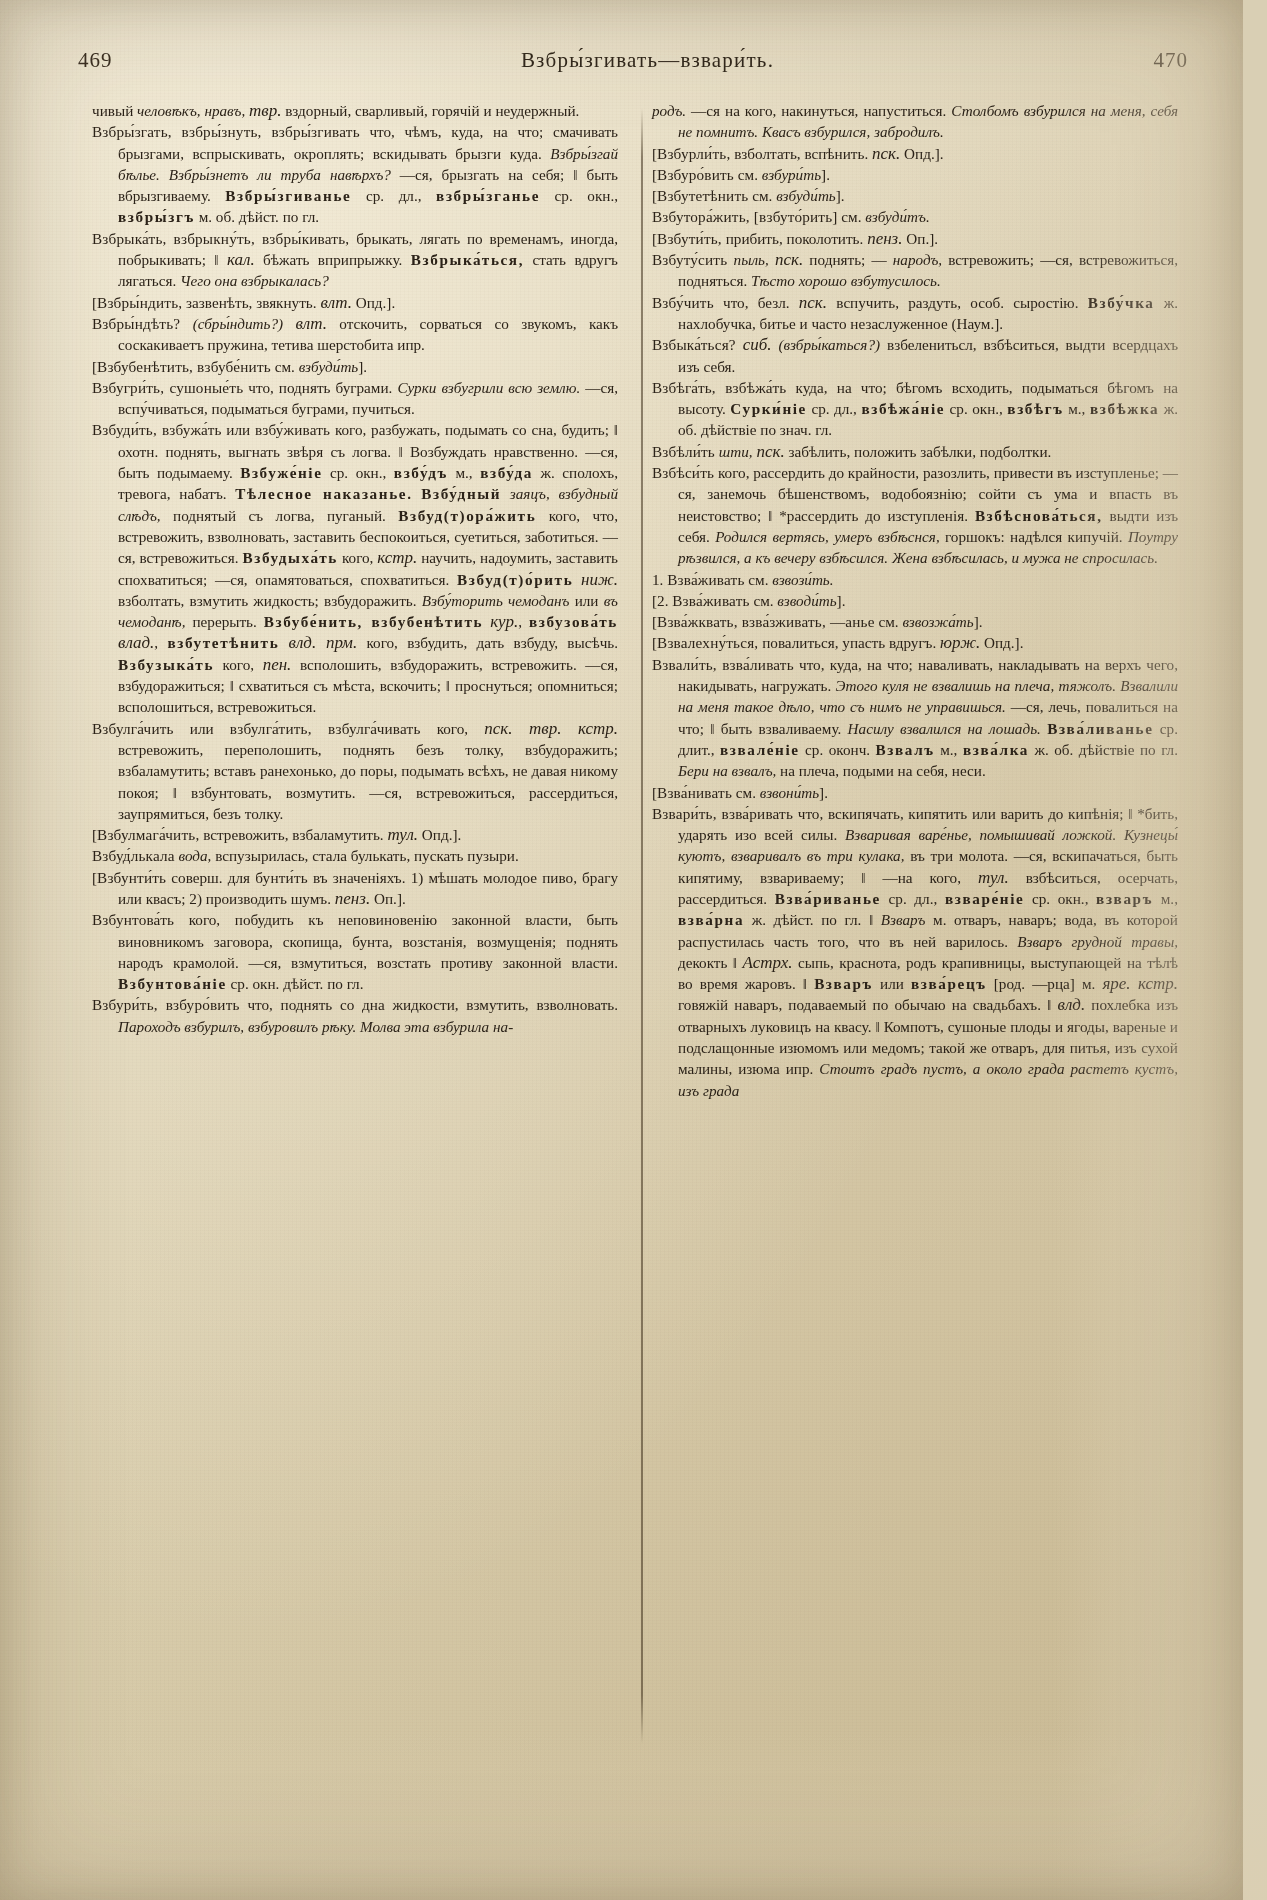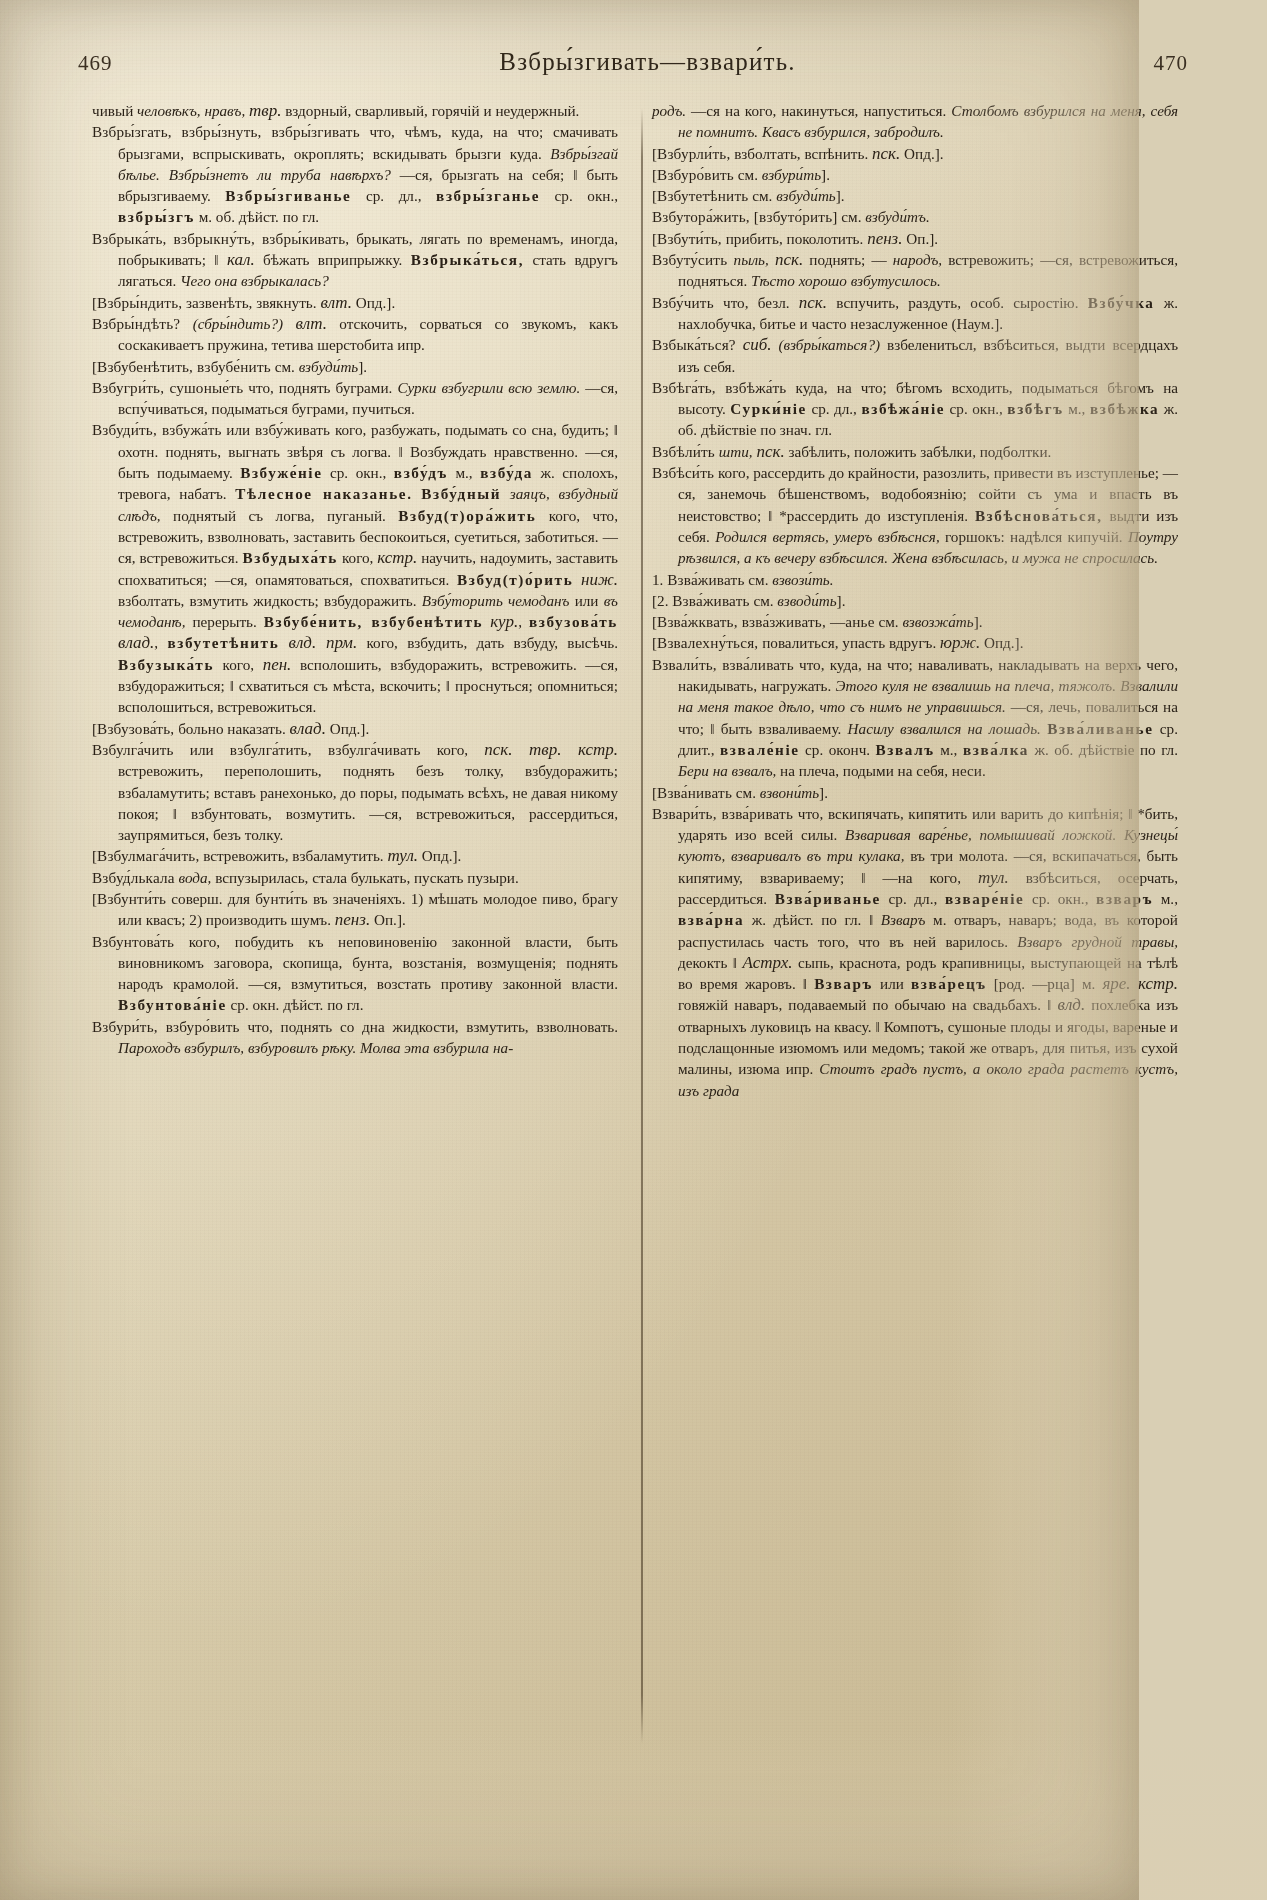--- a/index.html
+++ b/index.html
@@ -12,21 +12,21 @@
     height: 1900px;
     position: relative;
     font-family: "Liberation Serif", serif;
     color: #2a2219;
     overflow: hidden;
   }
   
   #page {
     position: absolute;
     left: 0; top: 0;
-    width: 1139px;
+    width: 1243px;
     height: 1900px;
     background:
       radial-gradient(ellipse at 20% 10%, rgba(255,250,235,0.55), rgba(255,250,235,0) 60%),
       radial-gradient(ellipse at 85% 85%, rgba(190,170,130,0.35), rgba(190,170,130,0) 65%),
       linear-gradient(160deg, #e3d9bf 0%, #ded3b6 35%, #d8ccab 70%, #cfc29e 100%);
   }
   
   #grain {
     position: absolute;
     inset: 0;
@@ -54,21 +54,21 @@
     justify-content: space-between;
     font-size: 19px;
     letter-spacing: 0.5px;
   }
   #header .folio {
     font-size: 21px;
     color: #3a2f22;
     letter-spacing: 1px;
   }
   #header .runhead {
-    font-size: 25px;
+    font-size: 21px;
     letter-spacing: 1.2px;
     color: #30271b;
     margin-left: 29px;
   }
   
   #cols {
     position: absolute;
     left: 92px;
     top: 100px;
     width: 1086px;
@@ -146,21 +146,20 @@
   <div id="cols">
     <div class="col left" id="col-left">
         <p class="entry">чивый <i>человѣкъ, нравъ, <span class="sm">твр.</span></i> вздорный, сварливый, горячій и неудержный.</p>
         <p class="entry"><span class="hw">Взбры́згать, взбры́знуть, взбры́згивать</span> что, чѣмъ, куда, на что; смачивать брызгами, вспрыскивать, окроплять; вскидывать брызги куда. <i>Взбры́згай бѣлье. Взбры́знетъ ли труба навѣрхъ?</i> —ся, брызгать на себя; ‖ быть вбрызгиваему. <span class="sp">Взбры́згиванье</span> ср. дл., <span class="sp">взбры́зганье</span> ср. окн., <span class="sp">взбры́згъ</span> м. об. дѣйст. по гл.</p>
         <p class="entry"><span class="hw">Взбрыка́ть, взбрыкну́ть, взбры́кивать,</span> брыкать, лягать по временамъ, иногда, побрыкивать; ‖ <span class="sm">кал.</span> бѣжать вприпрыжку. <span class="sp">Взбрыка́ться,</span> стать вдругъ лягаться. <i>Чего она взбрыкалась?</i></p>
         <p class="entry">[<span class="hw">Взбры́ндить,</span> зазвенѣть, звякнуть. <span class="sm">влт.</span> Опд.].</p>
         <p class="entry"><span class="hw">Взбры́ндѣть?</span> <i>(сбры́ндить?)</i> <span class="sm">влт.</span> отскочить, сорваться со звукомъ, какъ соскакиваетъ пружина, тетива шерстобита ипр.</p>
         <p class="entry">[<span class="hw">Взбубенѣтить, взбубе́нить</span> см. <i>взбуди́ть</i>].</p>
         <p class="entry"><span class="hw">Взбугри́ть, сушоные́ть</span> что, поднять буграми. <i>Сурки взбугрили всю землю.</i> —ся, вспу́чиваться, подыматься буграми, пучиться.</p>
         <p class="entry"><span class="hw">Взбуди́ть, взбужа́ть</span> или <span class="hw">взбу́живать</span> кого, разбужать, подымать со сна, будить; ‖ охотн. поднять, выгнать звѣря съ логва. ‖ Возбуждать нравственно. —ся, быть подымаему. <span class="sp">Взбуже́ніе</span> ср. окн., <span class="sp">взбу́дъ</span> м., <span class="sp">взбу́да</span> ж. сполохъ, тревога, набатъ. <span class="sp">Тѣлесное наказанье.</span> <span class="sp">Взбу́дный</span> <i>заяцъ, взбудный слѣдъ,</i> поднятый съ логва, пуганый. <span class="sp">Взбуд(т)ора́жить</span> кого, что, встревожить, взволновать, заставить беспокоиться, суетиться, заботиться. —ся, встревожиться. <span class="sp">Взбудыха́ть</span> кого, <span class="sm">кстр.</span> научить, надоумить, заставить спохватиться; —ся, опамятоваться, спохватиться. <span class="sp">Взбуд(т)о́рить</span> <span class="sm">ниж.</span> взболтать, взмутить жидкость; взбудоражить. <i>Взбу́торить чемоданъ</i> или <i>въ чемоданѣ,</i> перерыть. <span class="sp">Взбубе́нить, взбубенѣтить</span> <span class="sm">кур.</span>, <span class="sp">взбузова́ть</span> <span class="sm">влад.</span>, <span class="sp">взбутетѣнить</span> <span class="sm">влд. прм.</span> кого, взбудить, дать взбуду, высѣчь. <span class="sp">Взбузыка́ть</span> кого, <span class="sm">пен.</span> всполошить, взбудоражить, встревожить. —ся, взбудоражиться; ‖ схватиться съ мѣста, вскочить; ‖ проснуться; опомниться; всполошиться, встревожиться.</p>
-        <p class="entry">[<span class="hw">Взбузова́ть,</span> больно наказать. <span class="sm">влад.</span> Опд.].</p>
         <p class="entry"><span class="hw">Взбулга́чить</span> или <span class="hw">взбулга́тить, взбулга́чивать</span> кого, <span class="sm">пск. твр. кстр.</span> встревожить, переполошить, поднять безъ толку, взбудоражить; взбаламутить; вставъ ранехонько, до поры, подымать всѣхъ, не давая никому покоя; ‖ взбунтовать, возмутить. —ся, встревожиться, рассердиться, заупрямиться, безъ толку.</p>
         <p class="entry">[<span class="hw">Взбулмага́чить,</span> встревожить, взбаламутить. <span class="sm">тул.</span> Опд.].</p>
         <p class="entry"><span class="hw">Взбуд́лькала</span> <i>вода,</i> вспузырилась, стала булькать, пускать пузыри.</p>
         <p class="entry">[<span class="hw">Взбунти́ть</span> соверш. для <span class="hw">бунти́ть</span> въ значеніяхъ. 1) мѣшать молодое пиво, брагу или квасъ; 2) производить шумъ. <span class="sm">пенз.</span> Оп.].</p>
         <p class="entry"><span class="hw">Взбунтова́ть</span> кого, побудить къ неповиновенію законной власти, быть виновникомъ заговора, скопища, бунта, возстанія, возмущенія; поднять народъ крамолой. —ся, взмутиться, возстать противу законной власти. <span class="sp">Взбунтова́ніе</span> ср. окн. дѣйст. по гл.</p>
         <p class="entry"><span class="hw">Взбури́ть, взбуро́вить</span> что, поднять со дна жидкости, взмутить, взволновать. <i>Пароходъ взбурилъ, взбуровилъ рѣку. Молва эта взбурила на-</i></p>
       </div>
     <div class="col right" id="col-right">
         <p class="entry"><i>родъ.</i> —ся на кого, накинуться, напуститься. <i>Столбомъ взбурился на меня, себя не помнитъ. Квасъ взбурился, забродилъ.</i></p>
         <p class="entry">[<span class="hw">Взбурли́ть,</span> взболтать, вспѣнить. <span class="sm">пск.</span> Опд.].</p>

